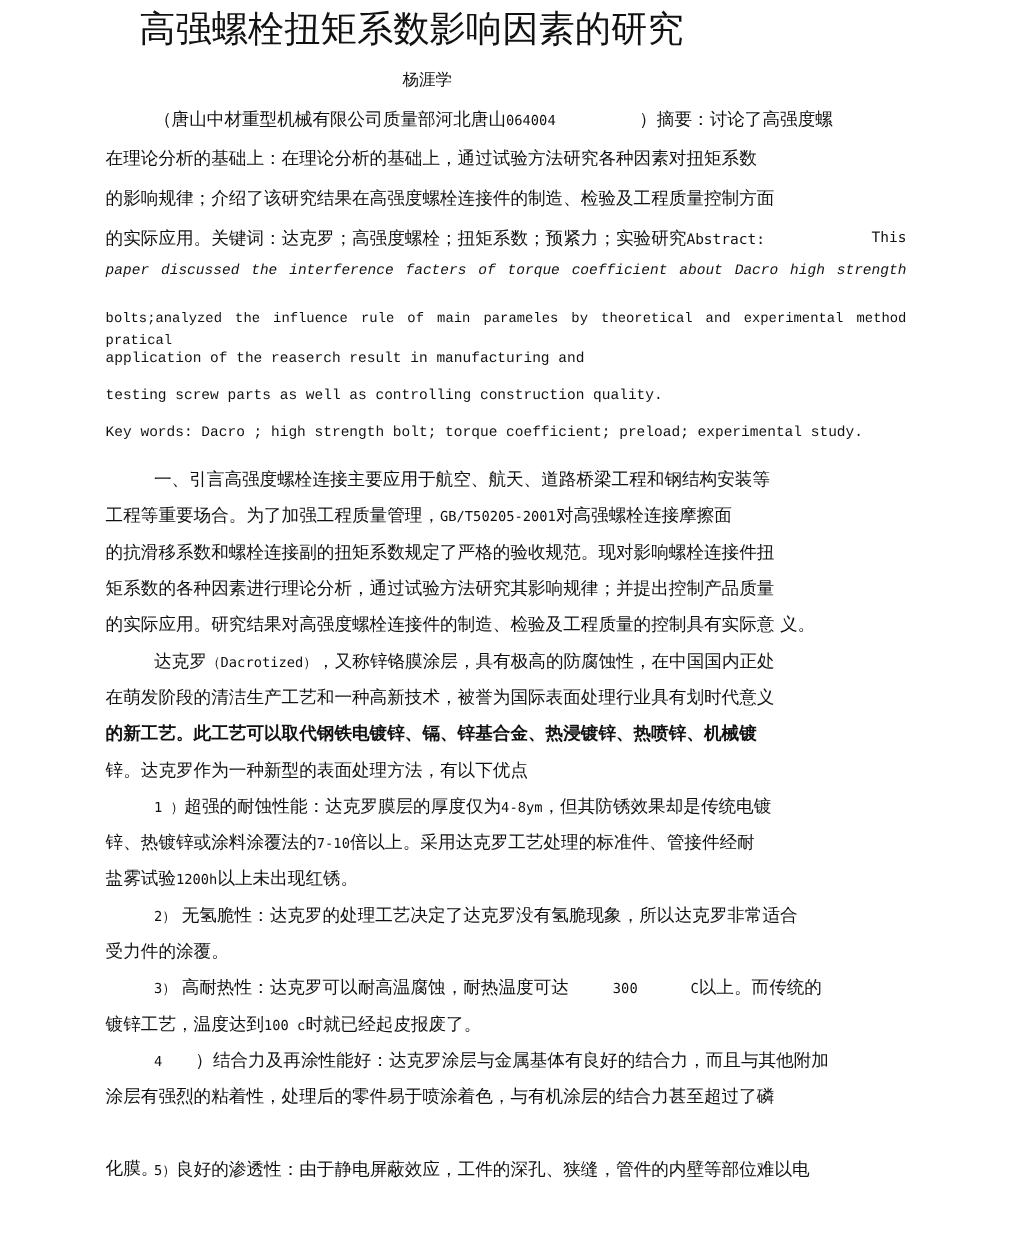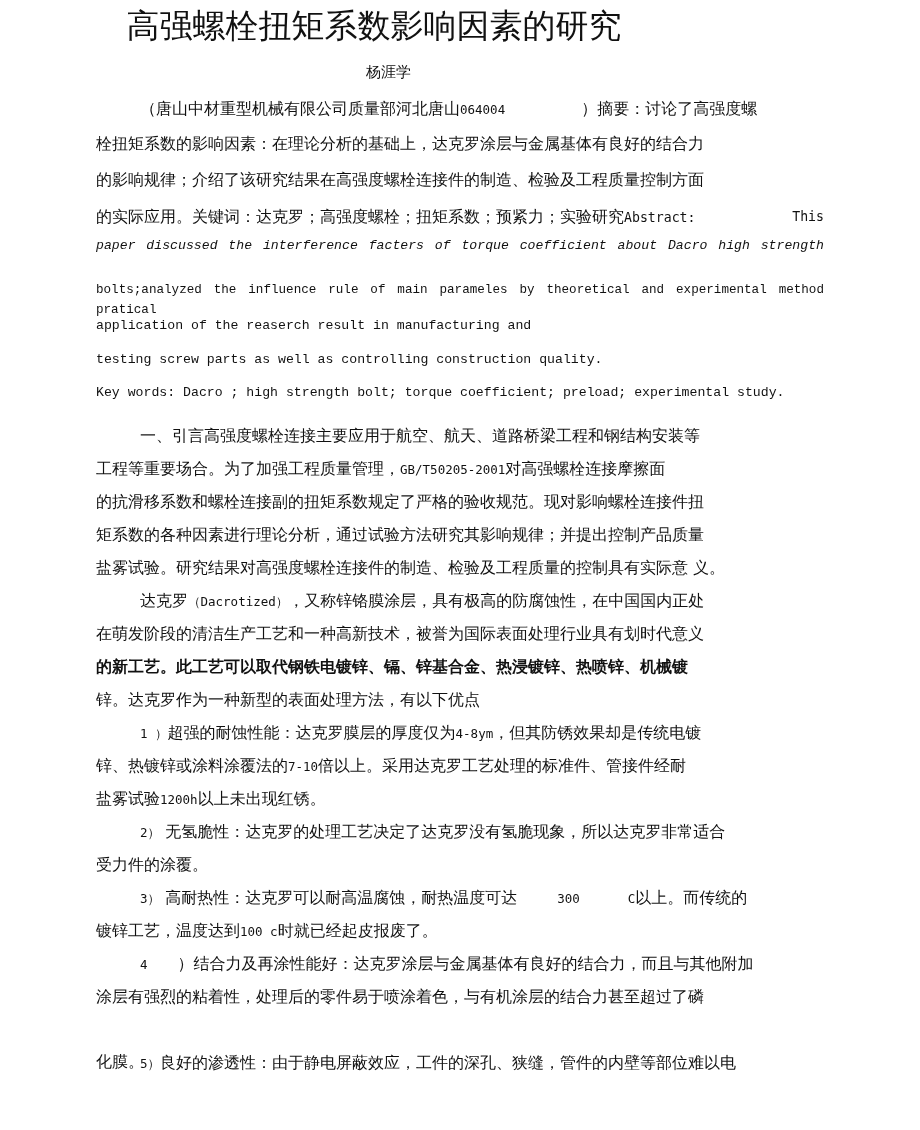--- a/index.html
+++ b/index.html
@@ -34,36 +34,36 @@
 </head>
 <body>
 
 <div>
 
   <div class="title">高强螺栓扭矩系数影响因素的研究</div>
   <div class="author">杨涯学</div>
 
   <div class="line" style="top:98px; left:140px;"><span>（唐山中材重型机械有限公司质量部河北唐山</span><span class="mono">064004</span><span style="display:inline-block;width:76px;"></span><span>）摘要：讨论了高强度螺</span></div>
 
-  <div class="line" style="top:133px;">栓扭矩系数的影响因素：在理论分析的基础上，达克罗涂层与金属基体有良好的结合力</div>
+  <div class="line" style="top:133px;">在理论分析的基础上：在理论分析的基础上，通过试验方法研究各种因素对扭矩系数</div>
   <div class="line" style="top:169px;">的影响规律；介绍了该研究结果在高强度螺栓连接件的制造、检验及工程质量控制方面</div>
 
   <div class="line" style="top:206px; width:728px;"><span>的实际应用。关键词：达克罗；高强度螺栓；扭矩系数；预紧力；实验研究</span><span class="mono" style="font-size:13.2px;">Abstract:</span><span class="mono" style="font-size:13.2px; position:absolute; right:0;">This</span></div>
 
   <div class="en just" style="top:236px;font-style:italic;">paper discussed the interference facters of torque coefficient about Dacro high strength</div>
   <div class="en just" style="top:280px; font-size:12.6px;">bolts;analyzed the influence rule of main parameles by theoretical and experimental method pratical</div>
   <div class="en" style="top:316px;">application of the reaserch result in manufacturing and</div>
   <div class="en" style="top:350px;">testing screw parts as well as controlling construction quality.</div>
   <div class="en" style="top:383px;">Key words: Dacro ; high strength bolt; torque coefficient; preload; experimental study.</div>
 
   <div class="line ind" style="top:425px;">一、引言高强度螺栓连接主要应用于航空、航天、道路桥梁工程和钢结构安装等</div>
   <div class="line" style="top:458px;"><span>工程等重要场合。为了加强工程质量管理，</span><span class="mono">GB/T50205-2001</span><span>对高强螺栓连接摩擦面</span></div>
   <div class="line" style="top:491px;">的抗滑移系数和螺栓连接副的扭矩系数规定了严格的验收规范。现对影响螺栓连接件扭</div>
   <div class="line" style="top:524px;">矩系数的各种因素进行理论分析，通过试验方法研究其影响规律；并提出控制产品质量</div>
-  <div class="line" style="top:557px;">盐雾试验。研究结果对高强度螺栓连接件的制造、检验及工程质量的控制具有实际意 义。</div>
+  <div class="line" style="top:557px;">的实际应用。研究结果对高强度螺栓连接件的制造、检验及工程质量的控制具有实际意 义。</div>
 
   <div class="line ind" style="top:590px;"><span>达克罗</span><span class="mono">（Dacrotized）</span><span>，又称锌铬膜涂层，具有极高的防腐蚀性，在中国国内正处</span></div>
   <div class="line" style="top:623px;">在萌发阶段的清洁生产工艺和一种高新技术，被誉为国际表面处理行业具有划时代意义</div>
   <div class="line" style="top:656px;font-weight:bold;">的新工艺。此工艺可以取代钢铁电镀锌、镉、锌基合金、热浸镀锌、热喷锌、机械镀</div>
   <div class="line" style="top:689px;">锌。达克罗作为一种新型的表面处理方法，有以下优点</div>
 
   <div class="line ind" style="top:722px;"><span class="mono">1 ）</span><span>超强的耐蚀性能：达克罗膜层的厚度仅为</span><span class="mono">4-8ym</span><span>，但其防锈效果却是传统电镀</span></div>
   <div class="line" style="top:755px;"><span>锌、热镀锌或涂料涂覆法的</span><span class="mono">7-10</span><span>倍以上。采用达克罗工艺处理的标准件、管接件经耐</span></div>
   <div class="line" style="top:788px;"><span>盐雾试验</span><span class="mono">1200h</span><span>以上未出现红锈。</span></div>
 

